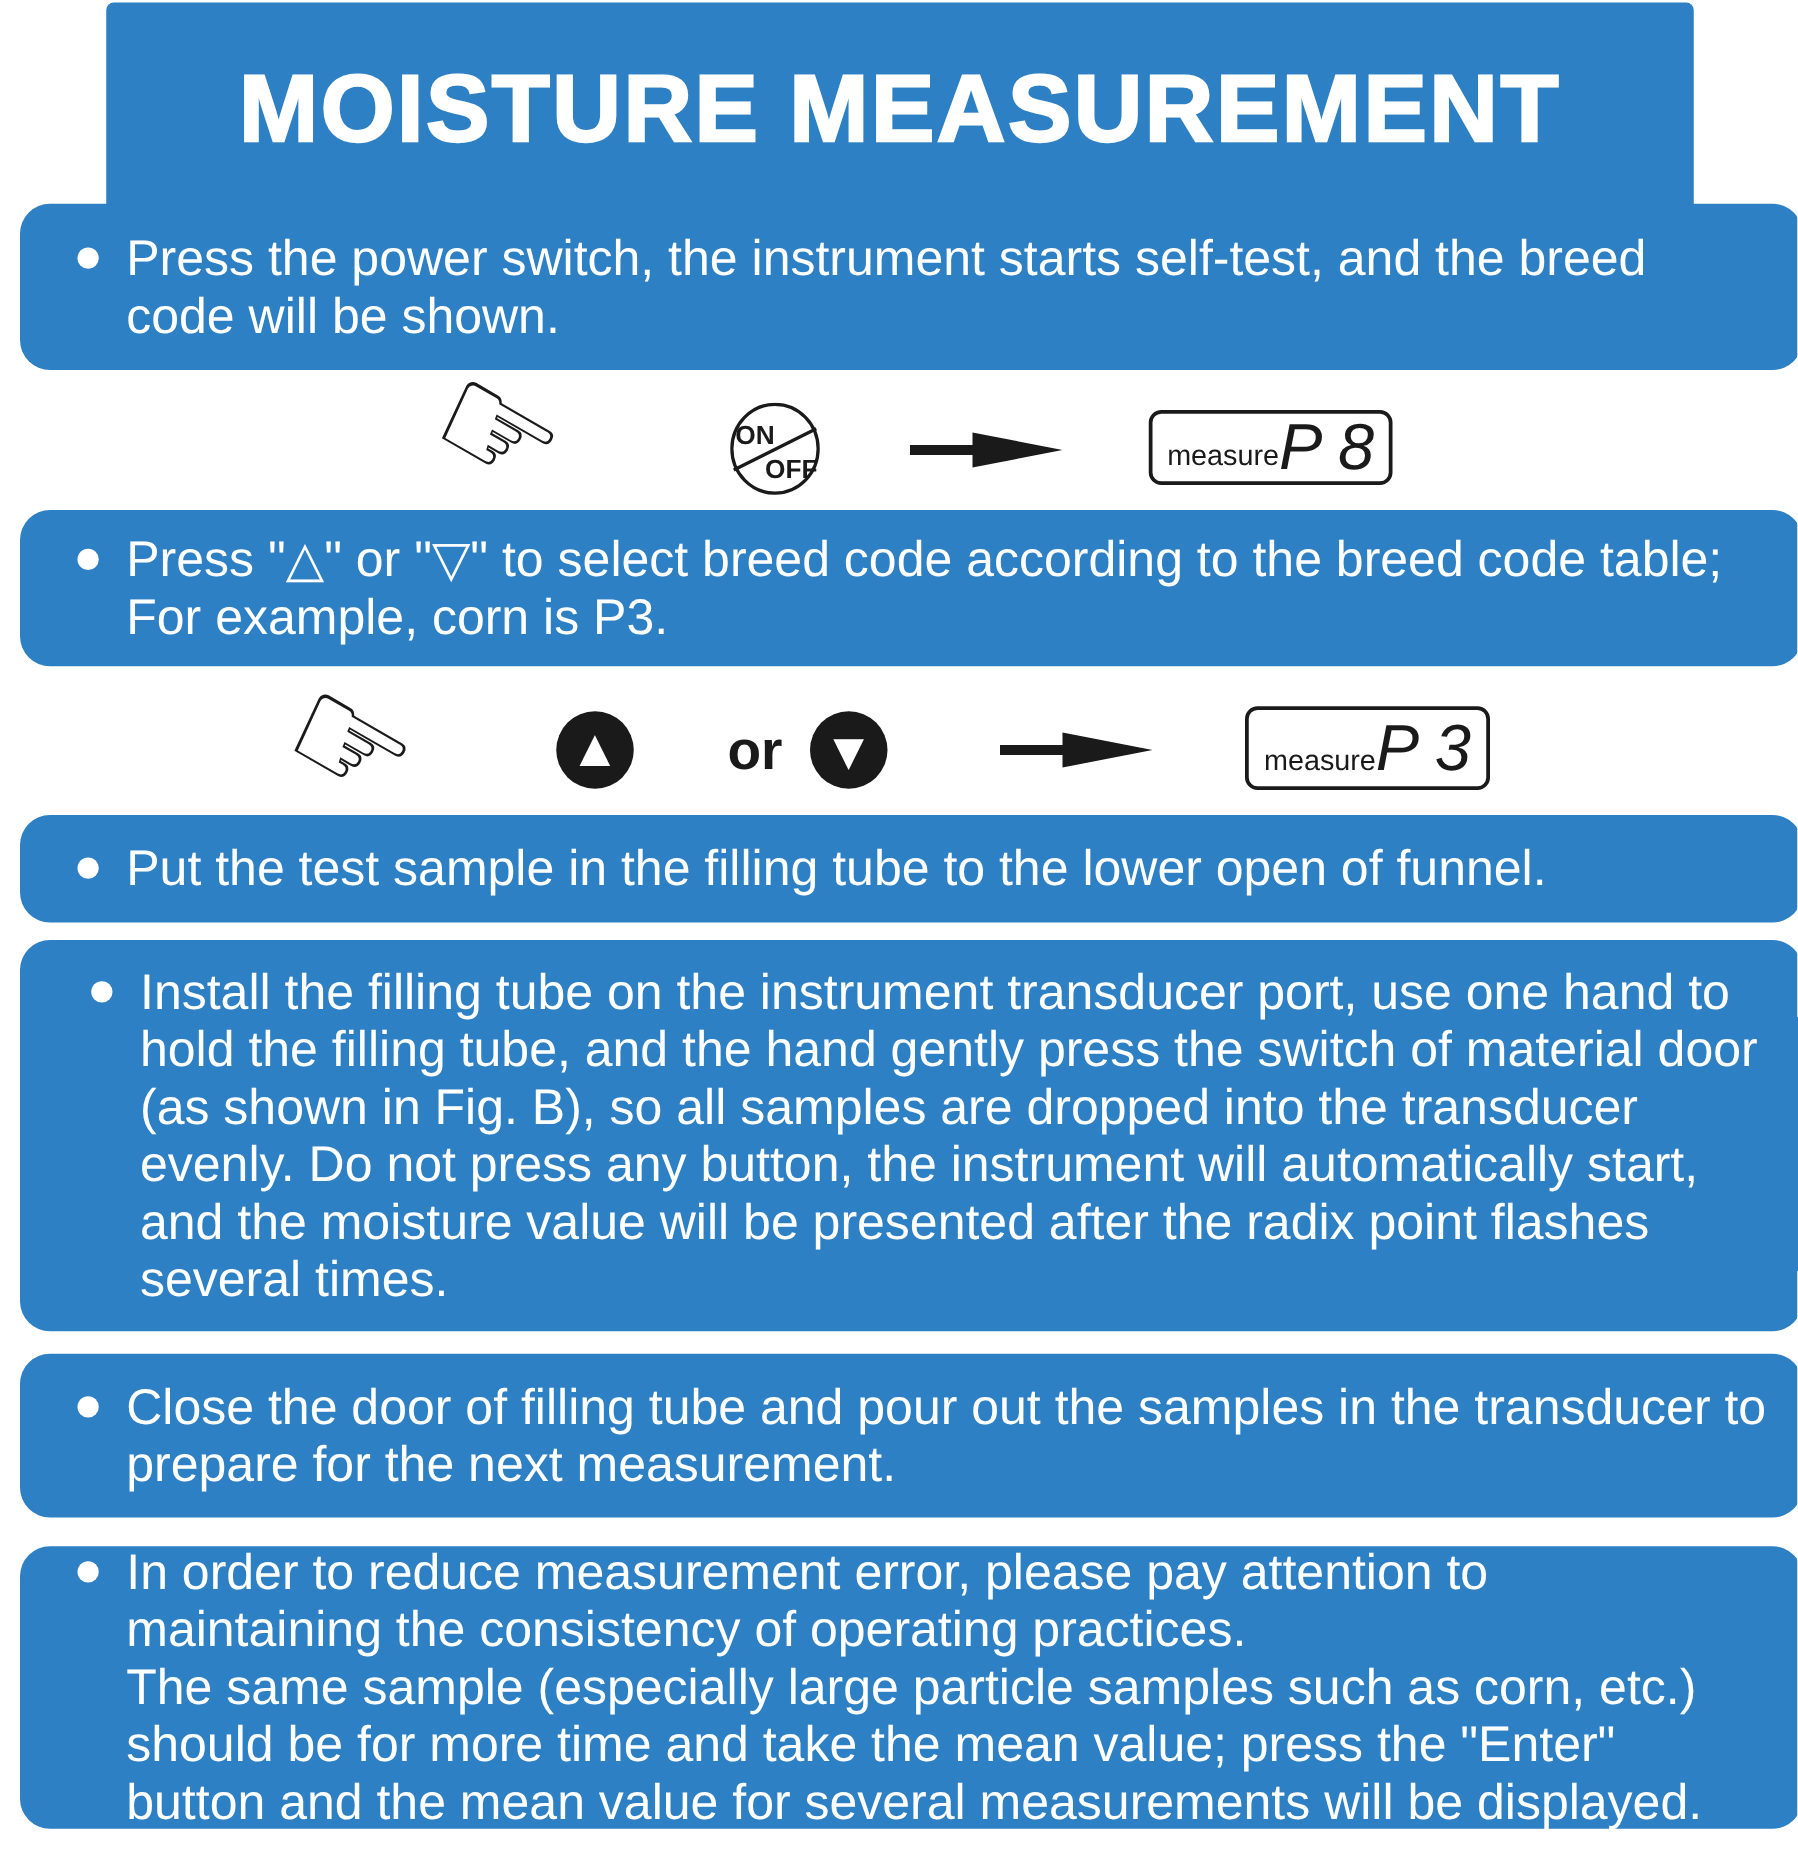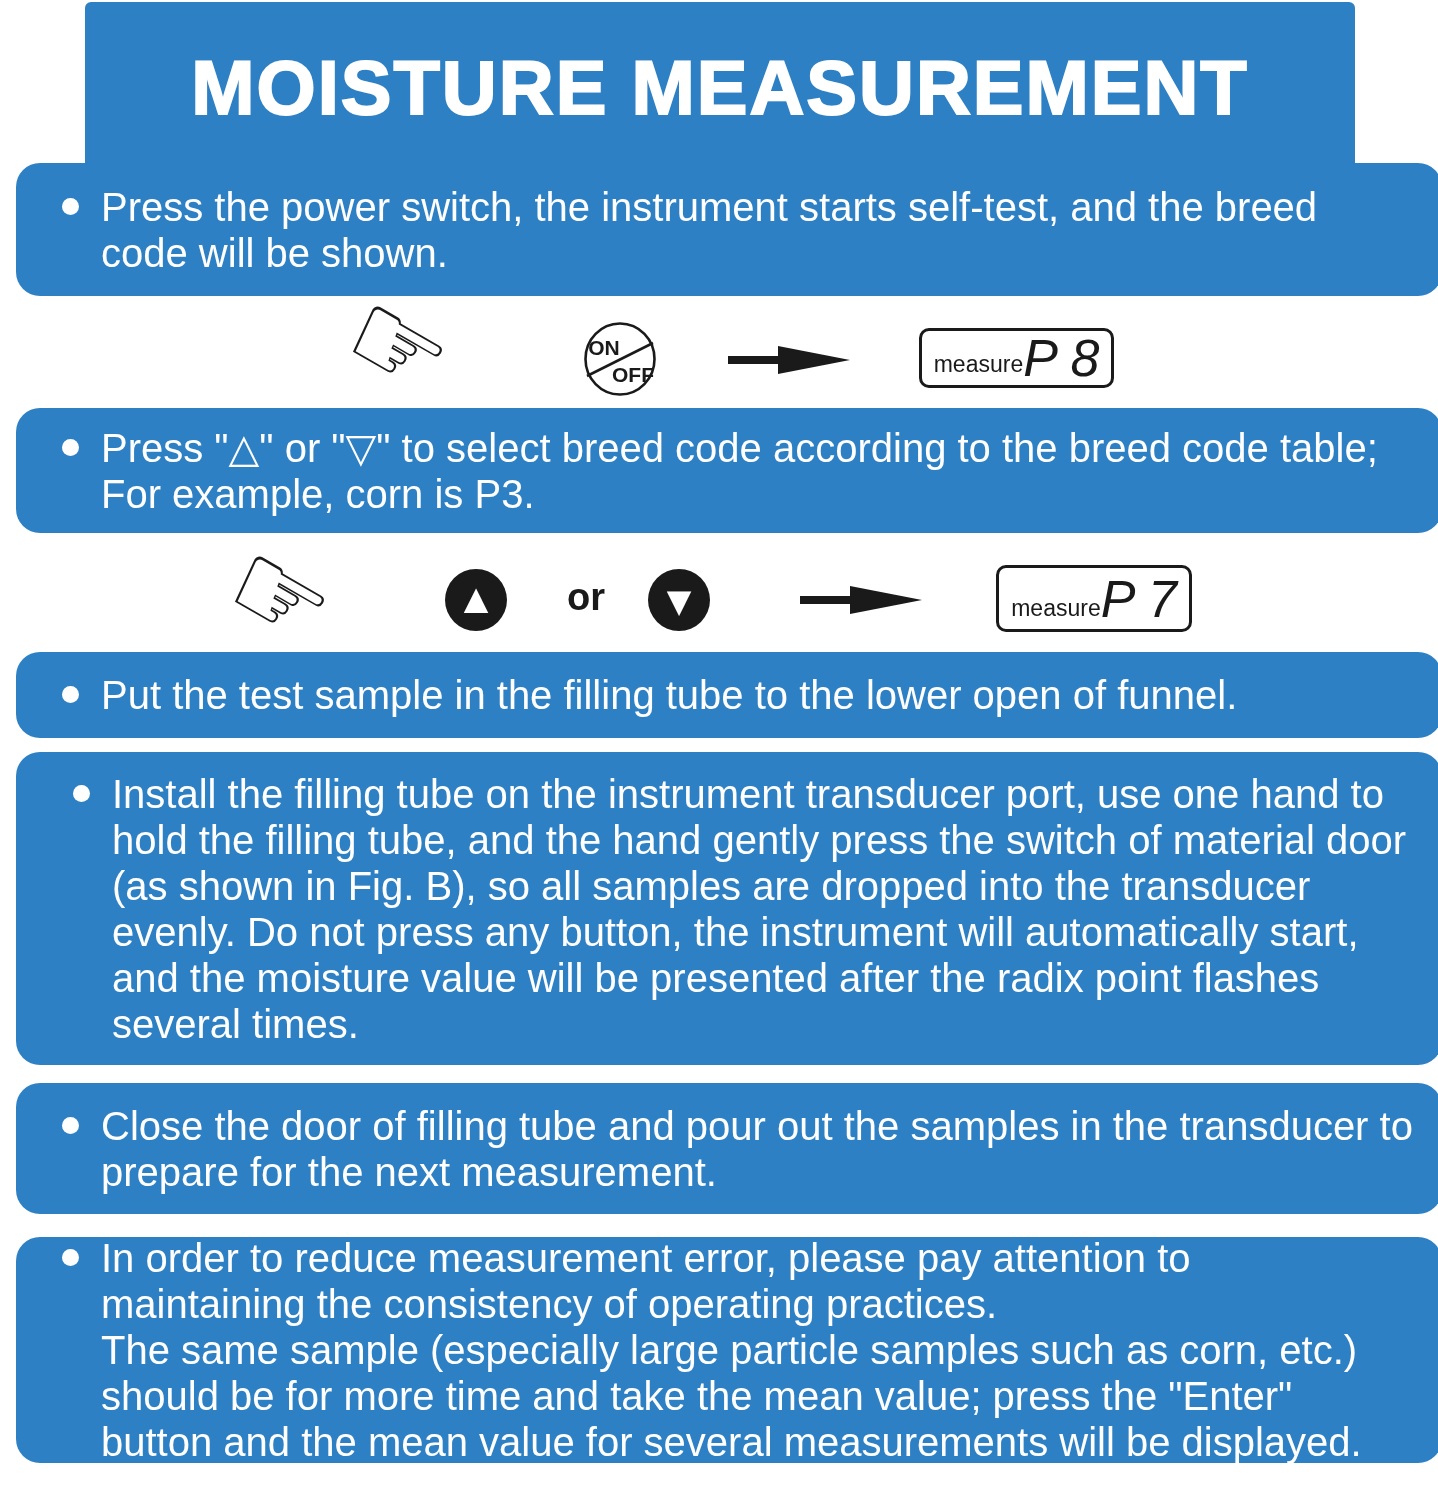--- a/index.html
+++ b/index.html
@@ -44,21 +44,21 @@
   .hand{
     color:#1a1a1a;font-family:"DejaVu Sans",sans-serif;
     font-size:112px;line-height:112px;
     transform:rotate(30deg);transform-origin:50% 50%;
   }
   .round-btn{
     width:62px;height:62px;border-radius:50%;background:#1a1a1a;
     display:flex;align-items:center;justify-content:center;
   }
   .tri{color:#ffffff;font-size:32px;line-height:32px;font-family:"DejaVu Sans",sans-serif;}
-  .or{font-size:38px;font-weight:bold;color:#1a1a1a;width:80px;text-align:center;}
+  .or{font-size:44px;font-weight:bold;color:#1a1a1a;width:80px;text-align:right;}
   .screen{
     background:#ffffff;border:3px solid #1a1a1a;border-radius:10px;
     display:flex;justify-content:center;padding:0 14px;margin-left:24px;
   }
   .screen .measure{
     align-self:flex-end;font-size:23px;color:#1a1a1a;margin-bottom:7px;
   }
   .screen .pval{
     font-size:52px;font-style:italic;color:#1a1a1a;white-space:pre;
   }
@@ -122,21 +122,21 @@
     <span class="tri" style="margin-top:2px;">▼</span>
   </div>
 
   <svg class="abs" style="left:800px;top:585px;" width="122" height="30" viewBox="0 0 122 30">
     <rect x="0" y="11" width="56" height="8" fill="#1a1a1a"></rect>
     <polygon points="50,1 50,29 122,15" fill="#1a1a1a"></polygon>
   </svg>
 
   <div class="abs screen p3" style="left:972px;top:565px;width:196px;height:67px;">
     <span class="measure">measure</span>
-    <span class="pval">P 7</span>
+    <span class="pval">P 3</span>
   </div>
 
   <div class="abs step" style="top:652px;height:86px;">
     <div class="step-inner">
       <span class="bullet"></span>
       <div class="step-text">Put the test sample in the filling tube to the lower open of funnel.</div>
     </div>
   </div>
 
   <div class="abs step" style="top:752px;height:313px;padding-left:11px;">

